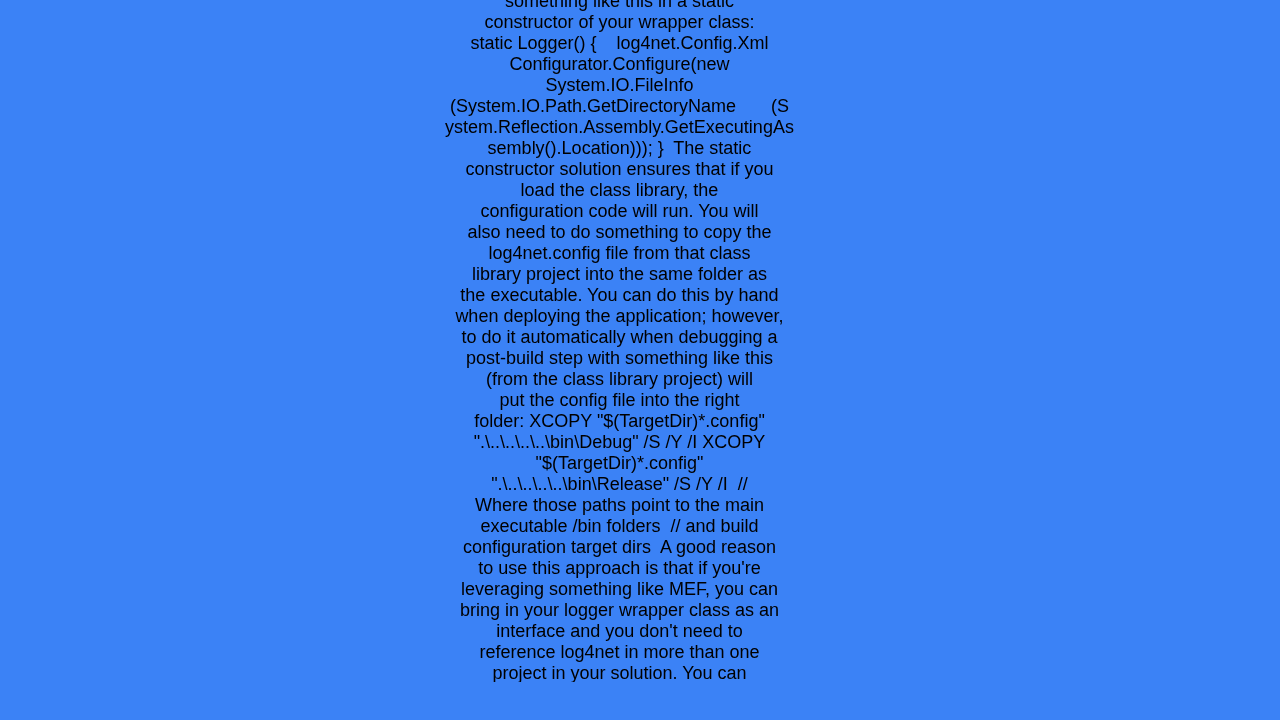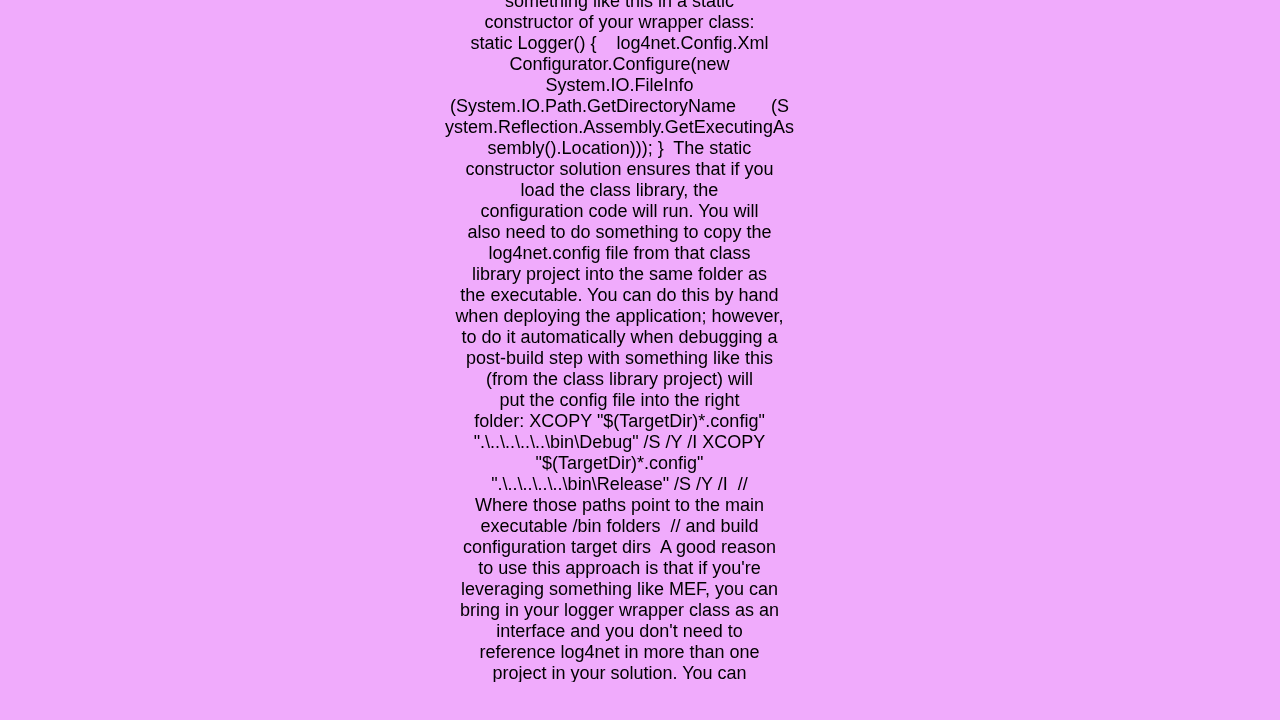--- a/index.html
+++ b/index.html
@@ -7,21 +7,21 @@
     padding: 0;
     width: 1280px;
     height: 720px;
     background: #ffffff;
     overflow: hidden;
   }
   .page {
     position: relative;
     width: 1280px;
     height: 720px;
-    background: #f0abfc;
+    background: #3b82f6;
   }
   .text-clip {
     position: absolute;
     left: 439px;
     top: 0;
     width: 361px;
     height: 682px;
     overflow: hidden;
   }
   .answer-text {

